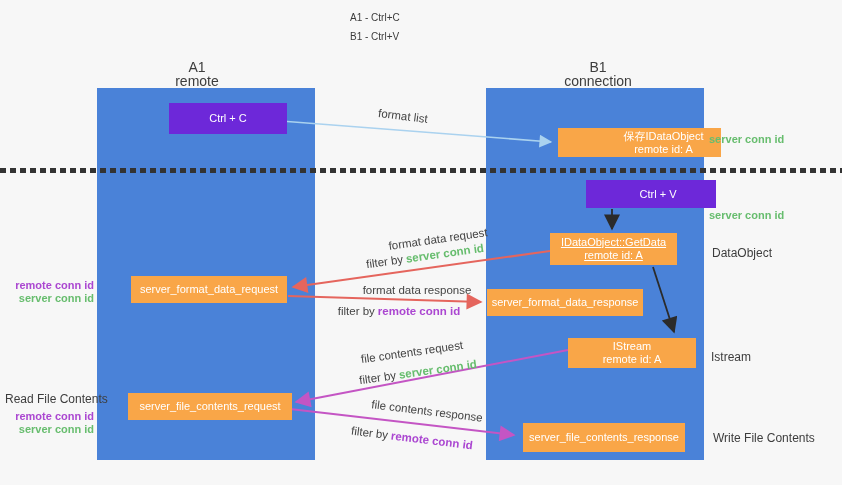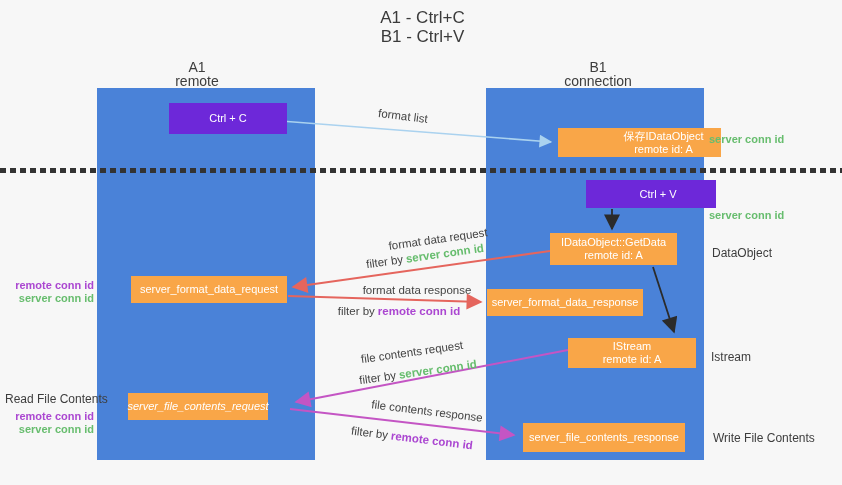--- a/index.html
+++ b/index.html
@@ -1,20 +1,20 @@
 <!DOCTYPE html>
 <html><head>
 <meta charset="utf-8">
 <style>
   html,body{margin:0;padding:0;}
   body{font-family:"Liberation Sans","DejaVu Sans",sans-serif;background:#f7f7f7;}
   #canvas{position:relative;width:842px;height:485px;background:#f7f7f7;overflow:hidden;}
 
   .abs{position:absolute;}
-  .title{left:350px;top:8px;width:145px;text-align:center;font-size:17px;line-height:19px;color:#3b3b3b;}
+  .title{left:350px;top:8px;width:145px;text-align:left;font-size:10px;line-height:19px;color:#3b3b3b;}
   .lane-header{width:120px;text-align:center;font-size:14px;line-height:14px;color:#3d3d3d;}
   .lane{background:#4a82d8;width:218px;top:88px;height:372px;}
 
   .dotted-line{left:0;top:168px;width:842px;height:5px;
     background:repeating-linear-gradient(to right,#333 0 6px,transparent 6px 10px);}
 
   .node{display:flex;align-items:center;justify-content:center;text-align:center;
     color:#ffffff;font-size:11px;line-height:13px;}
   .node.green{background:#6d28d9;margin-left:32px;}
   .node.orange{background:#f9a648;}
@@ -78,32 +78,32 @@
     <line x1="568" y1="350" x2="296" y2="402" stroke="#c455c4" stroke-width="2" marker-end="url(#ah-mag)"></line>
     <line x1="290" y1="409" x2="514" y2="435" stroke="#c455c4" stroke-width="2" marker-end="url(#ah-mag)"></line>
   </svg>
 
   <div class="abs node green" style="left:137px;top:103px;width:118px;height:31px;">
     <span>Ctrl + C</span>
   </div>
   <div class="abs node orange" style="left:131px;top:276px;width:156px;height:27px;">
     <span>server_format_data_request</span>
   </div>
-  <div class="abs node orange" style="left:128px;top:393px;width:140px;height:27px;font-style:italic;">
+  <div class="abs node orange" style="left:128px;top:393px;width:164px;height:27px;">
     <span>server_file_contents_request</span>
   </div>
 
   <div class="abs node orange" style="left:558px;top:128px;width:115px;height:29px;flex-direction:column;padding-left:48px;">
     <div>保存IDataObject</div>
     <div>remote id: A</div>
   </div>
   <div class="abs node green" style="left:554px;top:180px;width:116px;height:28px;padding-left:14px;">
     <span>Ctrl + V</span>
   </div>
-  <div class="abs node orange" style="left:550px;top:233px;width:127px;height:32px;flex-direction:column;">
+  <div class="abs node orange" style="left:550px;top:233px;width:127px;height:32px;flex-direction:column;text-decoration:underline;">
     <div>IDataObject::GetData</div>
     <div>remote id: A</div>
   </div>
   <div class="abs node orange" style="left:487px;top:289px;width:156px;height:27px;">
     <span>server_format_data_response</span>
   </div>
   <div class="abs node orange" style="left:568px;top:338px;width:128px;height:30px;flex-direction:column;">
     <div>IStream</div>
     <div>remote id: A</div>
   </div>

